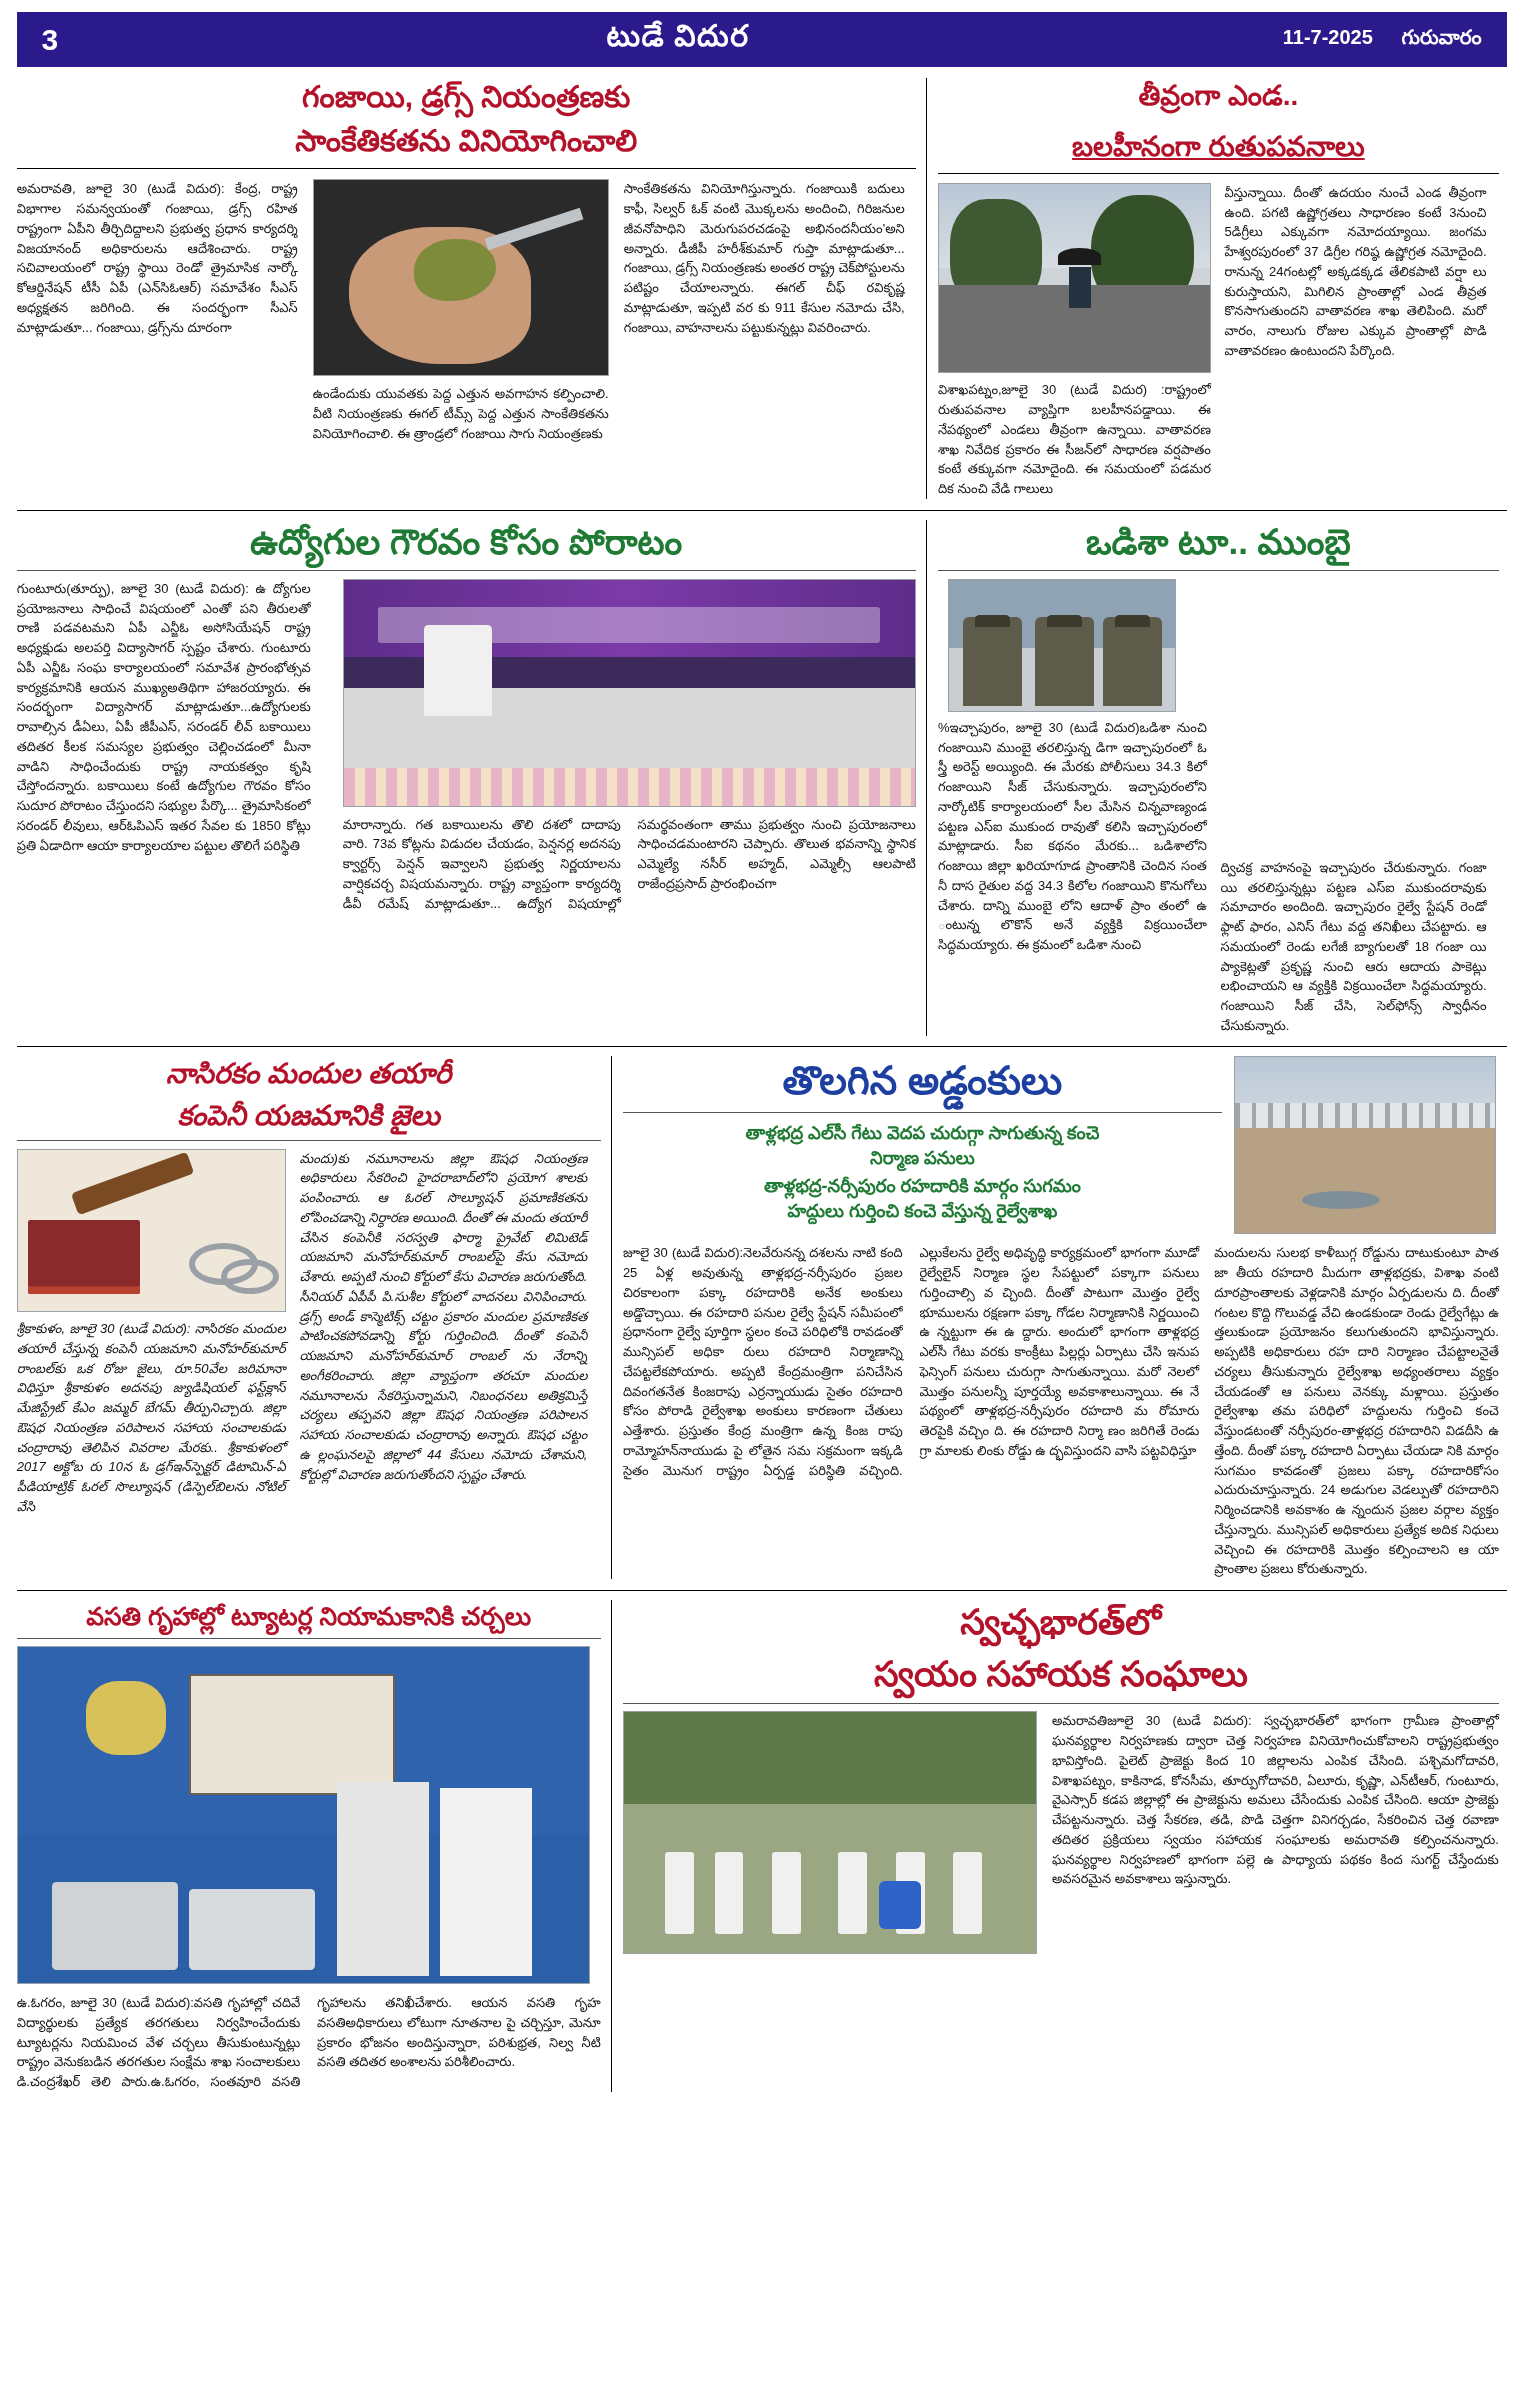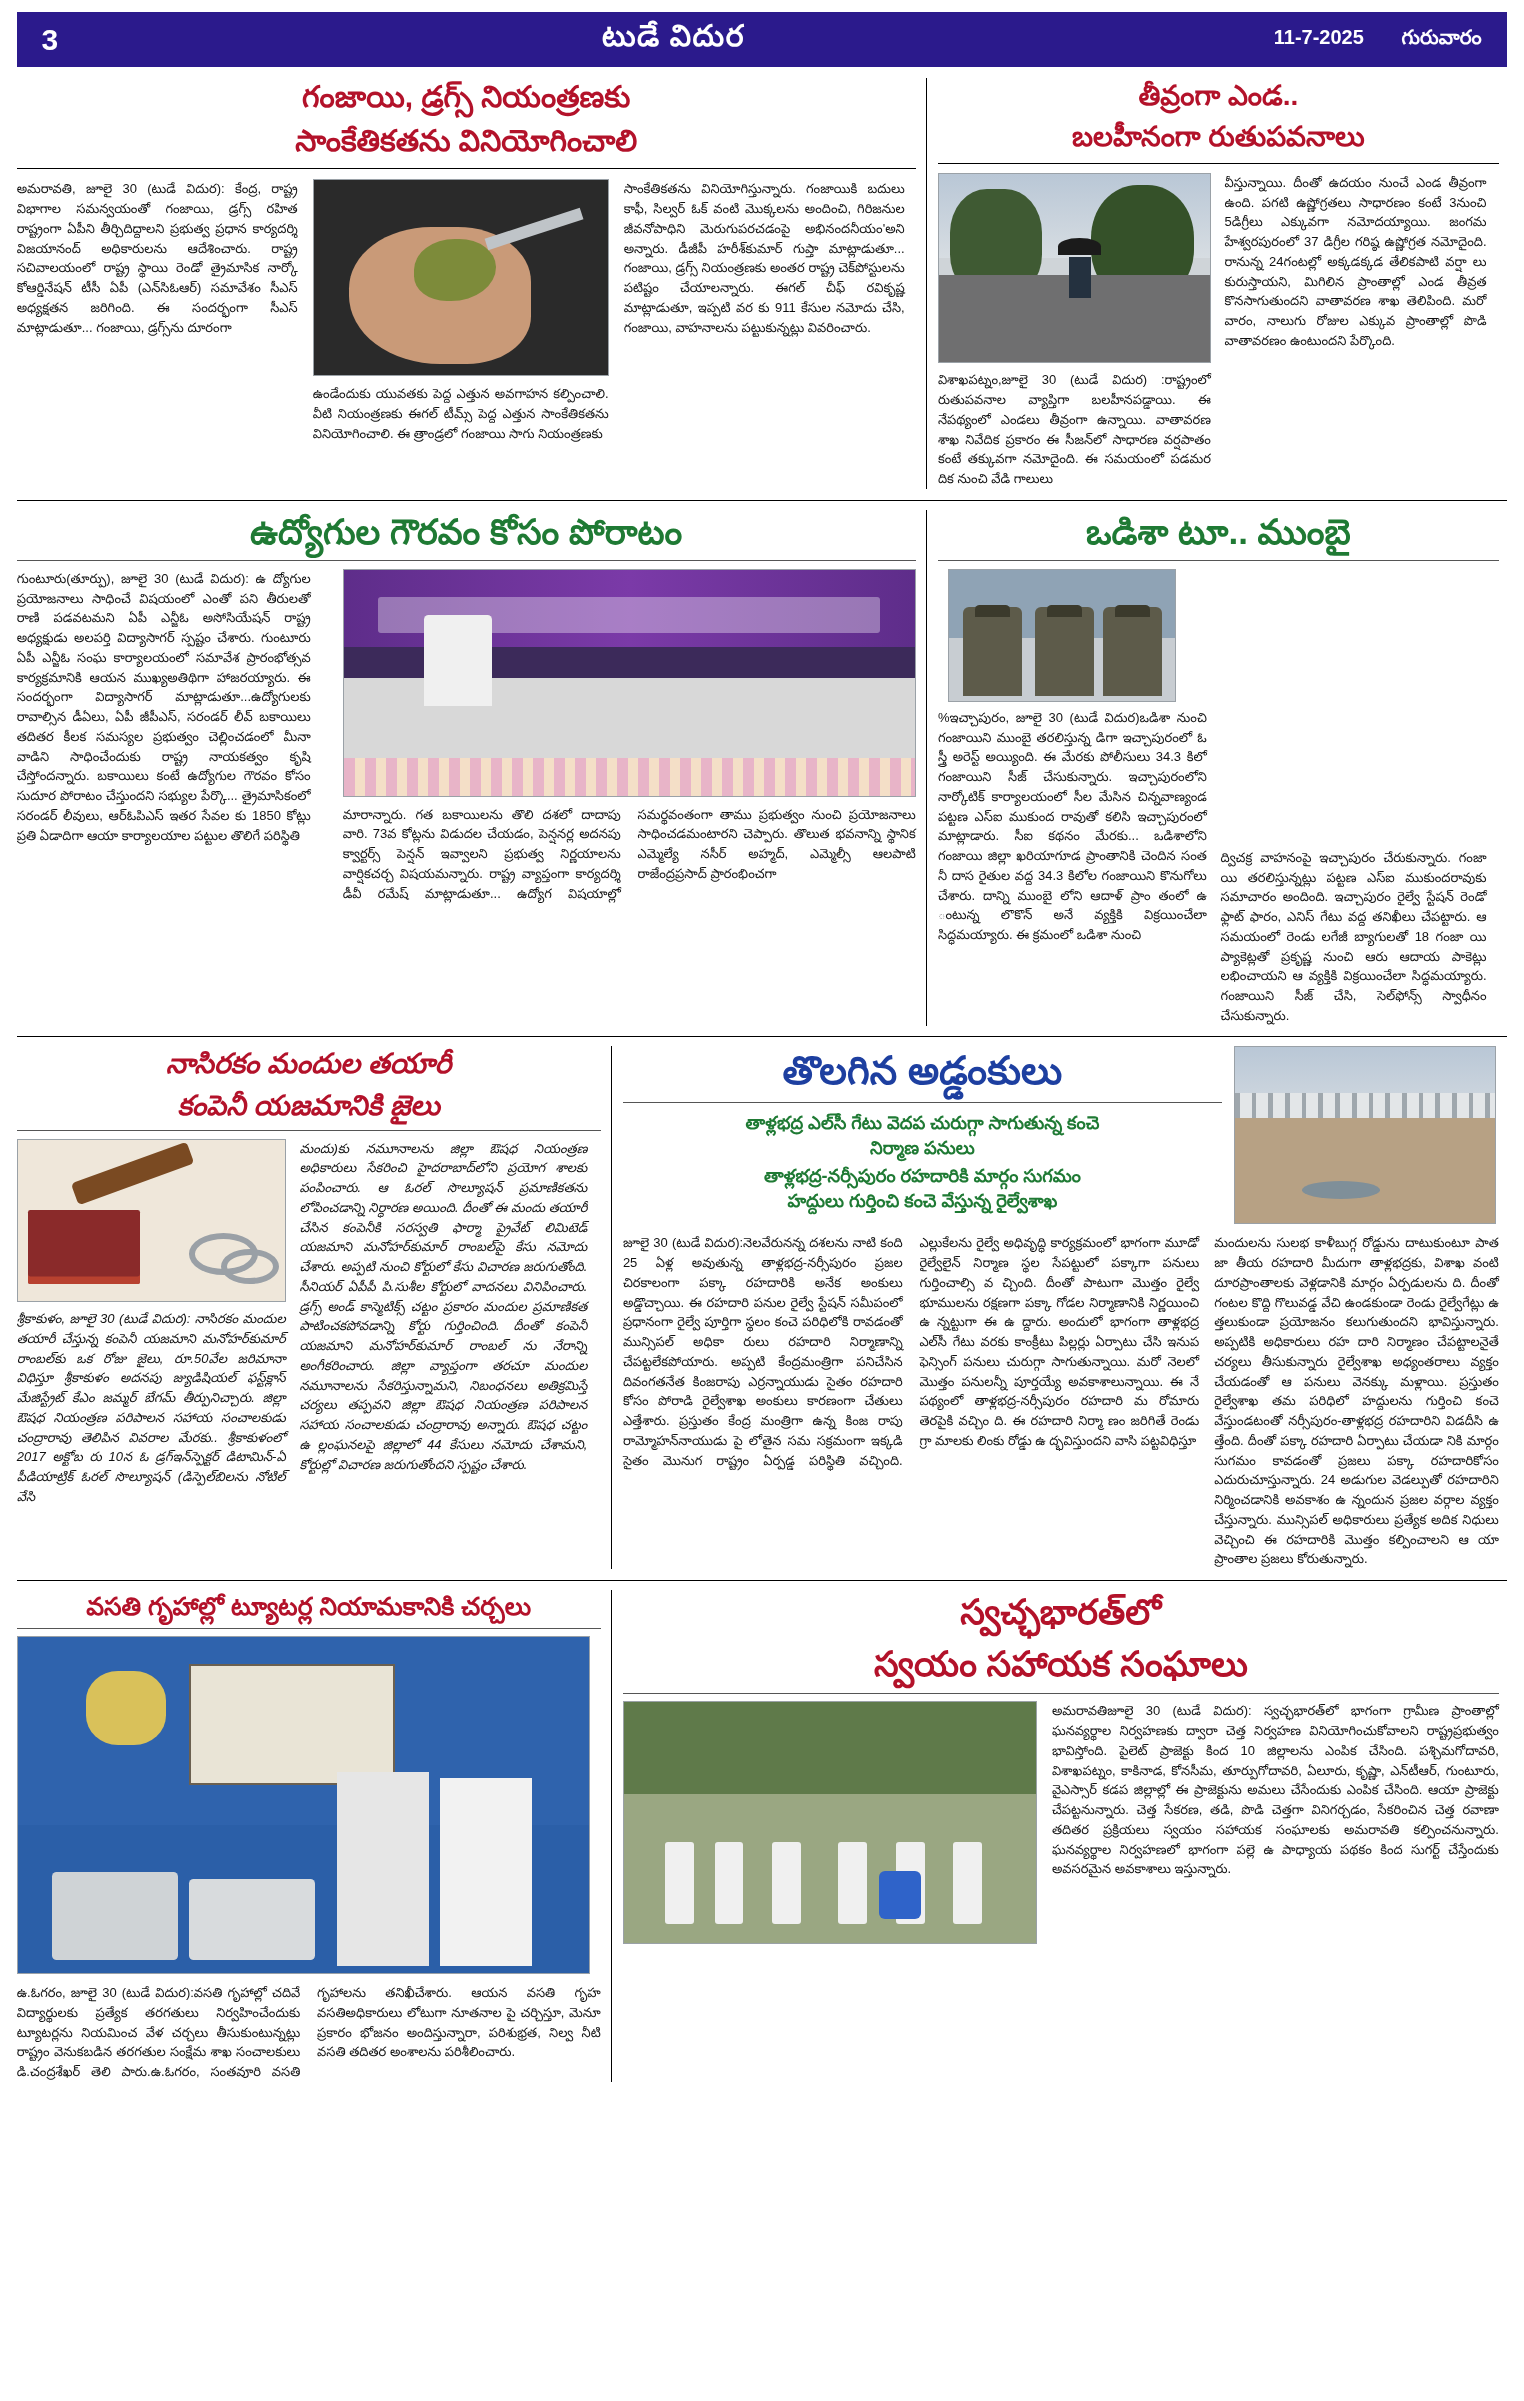--- a/index.html
+++ b/index.html
@@ -45,21 +45,21 @@
     color: #ffffff;
     font-family: "Liberation Serif", "DejaVu Serif", serif;
   }
   .masthead-date {
     font-size: 20px;
     font-weight: bold;
     color: #ffffff;
     white-space: nowrap;
     padding-right: 15px;
   }
-  .masthead-date .day { margin-left: 32px; }
+  .masthead-date .day { margin-left: 23px; }
 
   
   .headline {
     color: #b3122a;
     font-weight: bold;
     text-align: center;
     line-height: 1.28;
     font-family: "Liberation Sans", "DejaVu Sans", sans-serif;
   }
   .headline.h1 { font-size: 30px; }
@@ -211,21 +211,21 @@
         <div style="width:281px;">
           <div class="body-text">సాంకేతికతను వినియోగిస్తున్నారు. గంజాయికి బదులు కాఫీ, సిల్వర్ ఓక్ వంటి మొక్కలను అందించి, గిరిజనుల జీవనోపాధిని మెరుగుపరచడంపై అభినందనీయం'అని అన్నారు. డీజీపీ హరీశ్‌కుమార్ గుప్తా మాట్లాడుతూ... గంజాయి, డ్రగ్స్ నియంత్రణకు అంతర రాష్ట్ర చెక్‌పోస్టులను పటిష్టం చేయాలన్నారు. ఈగల్ చీఫ్ రవికృష్ణ మాట్లాడుతూ, ఇప్పటి వర కు 911 కేసుల నమోదు చేసి, గంజాయి, వాహనాలను పట్టుకున్నట్లు వివరించారు.</div>
         </div>
       </div>
     </div>
 
     <div class="v-sep"></div>
 
     <div class="col" style="width:561px;">
       <div class="headline h2">తీవ్రంగా ఎండ..</div>
-      <div class="headline h2" style="margin-top:6px;">బలహీనంగా రుతుపవనాలు</div>
+      <div class="headline h2" style="margin-top:16px;text-decoration:underline;">బలహీనంగా రుతుపవనాలు</div>
       <hr class="rule">
       <div class="row" style="gap:13.7px;">
         <div style="width:273px;">
           <div class="photo ph-rain" style="width:273px;height:190px;">
             <div class="sky"></div>
               <div class="tree"></div>
               <div class="tree2"></div>
             <div class="road"></div>
               <div class="rider"></div>
               <div class="umbrella"></div>

